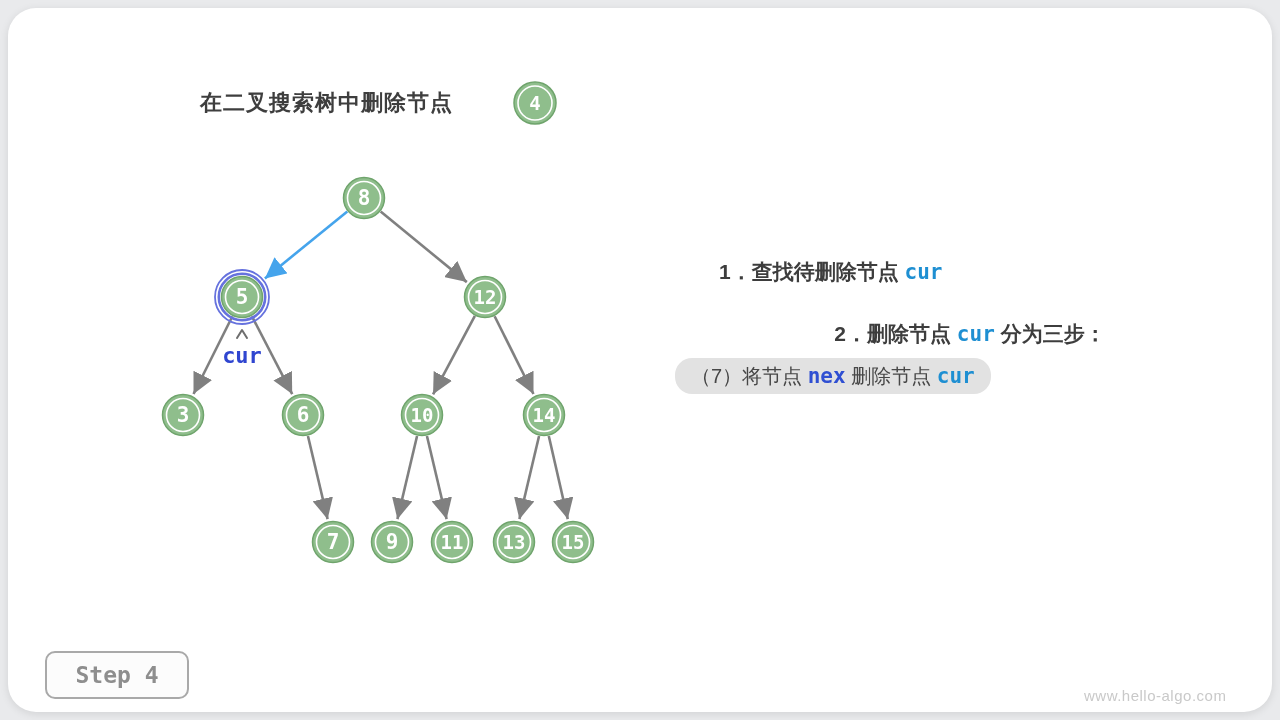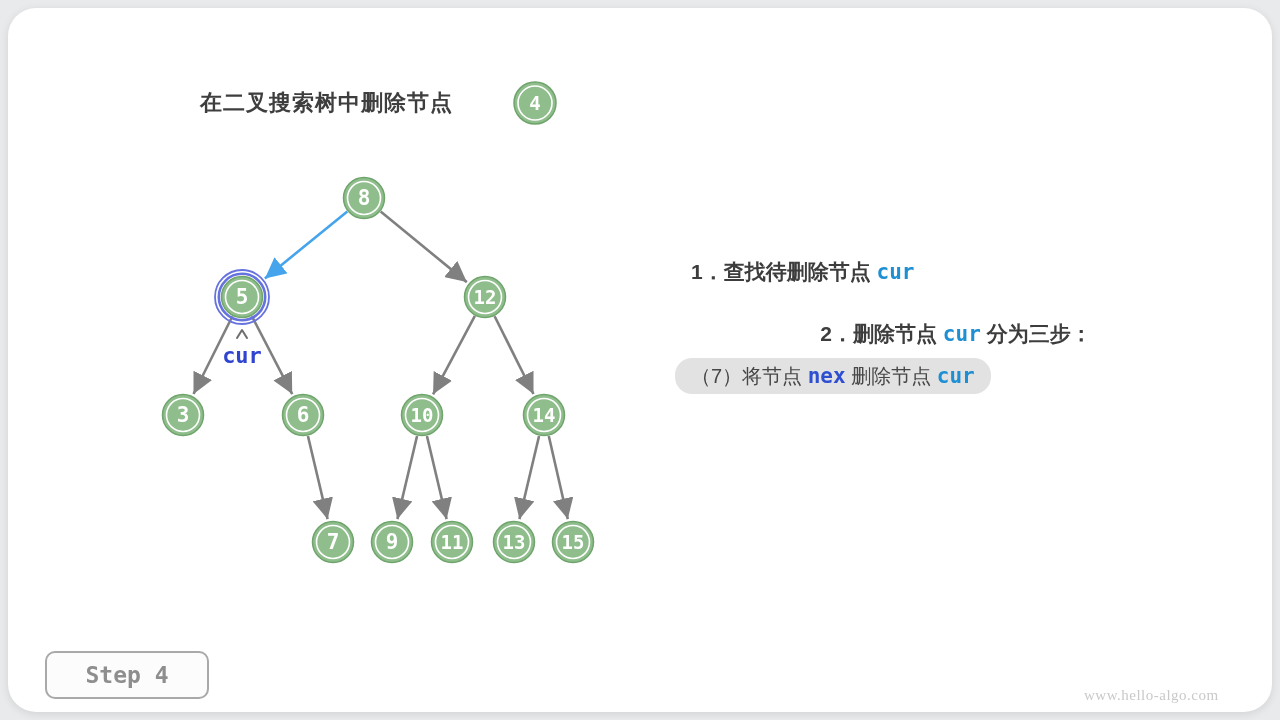--- a/index.html
+++ b/index.html
@@ -36,21 +36,21 @@
   }
   
   .panel {
     position: absolute;
     left: 683px; top: 250px;
     width: 530px;
     color: #474747;
     font-size: 20px;
     line-height: 28px;
   }
-  .panel .line { white-space: nowrap; }
+  .panel .line { white-space: nowrap; margin-left: 28px; }
   .panel .line.heading { font-weight: bold; font-size: 21px; color: #3d3d3d; }
   .panel .line.l1 { margin-bottom: 34px; }
   .panel .line.l2 { margin-bottom: 37px; padding-left: 22px; }
   .panel .line.l3 { margin-bottom: 10px; text-align: center; }
   .panel .line.l4 { margin-bottom: 8px; }
   .panel .line.l5 { margin-bottom: 8px; }
   .panel .line.highlight {
     background: #e2e2e2;
     border-radius: 17px;
     padding: 4px 16px;
@@ -62,38 +62,38 @@
     font-family: "DejaVu Sans Mono", "Liberation Mono", monospace;
     font-weight: bold;
     font-size: 21px;
   }
   .panel .code.cur { color: #1e8fd2; }
   .panel .code.nex { color: #2f4fd2; }
   
   .step-button {
     position: absolute;
     left: 37px; top: 643px;
-    width: 164px; height: 48px;
+    width: 144px; height: 48px;
     background: #fcfcfc;
     border: 2px solid #a9a9a9;
     border-radius: 10px;
     display: flex;
     align-items: center;
     justify-content: center;
     font-family: "DejaVu Sans Mono", "Liberation Mono", monospace;
     font-weight: bold;
     font-size: 23px;
     color: #8e8e8e;
     box-sizing: border-box;
     cursor: pointer;
   }
   .watermark {
     position: absolute;
     left: 1076px; top: 679px;
-    font-family: Liberation Serif, serif;
+    font-family: Liberation Sans, sans-serif;
     font-size: 15px;
     color: #c9c9c9;
     letter-spacing: 0.5px;
   }
 </style>
 </head>
 <body>
 
 <div class="card">
 

